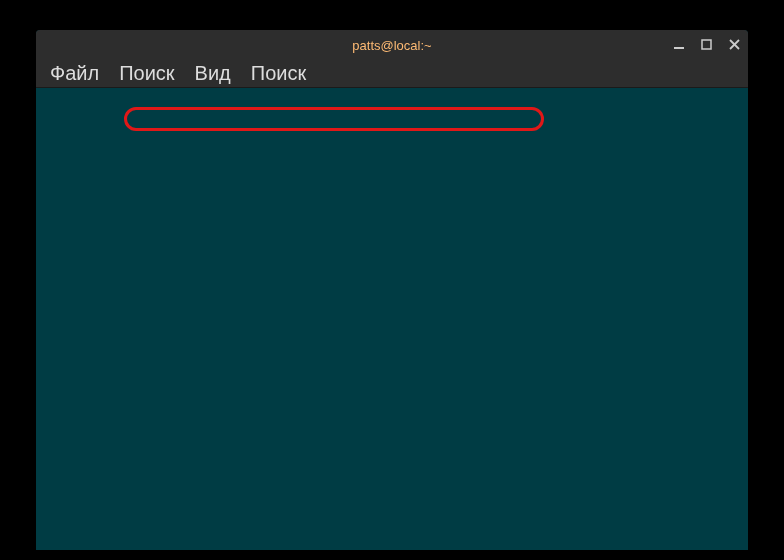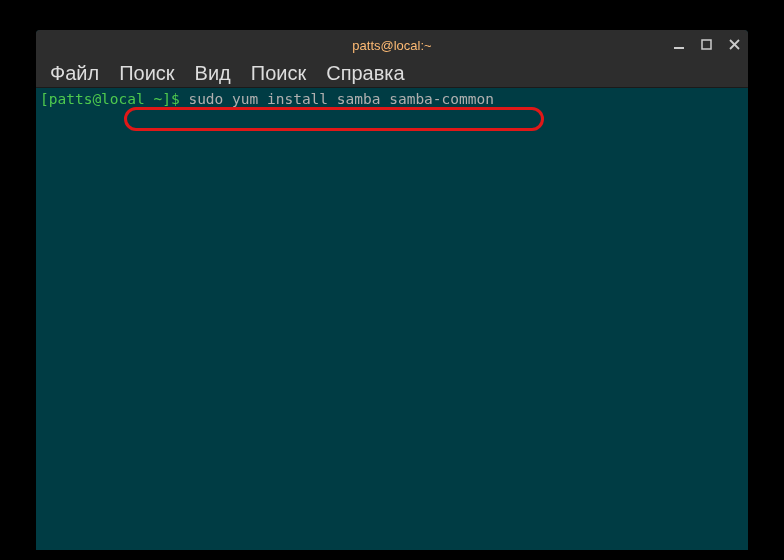--- a/index.html
+++ b/index.html
@@ -135,22 +135,20 @@
             </svg>
         </div>
       </div>
     </div>
 
     <div class="menubar">
       <div class="menu-item">Файл</div>
       <div class="menu-item">Поиск</div>
       <div class="menu-item">Вид</div>
       <div class="menu-item">Поиск</div>
-      <div class="menu-item">Справка</div>
     </div>
 
     <div class="terminal-body">
-      <div class="term-line"><span class="prompt-green">[patts@local ~]$ </span><span class="prompt-text">sudo yum install samba samba-common</span></div>
       <div class="highlight-box"></div>
     </div>
 
   </div>
 </div>
 
 </body></html>

